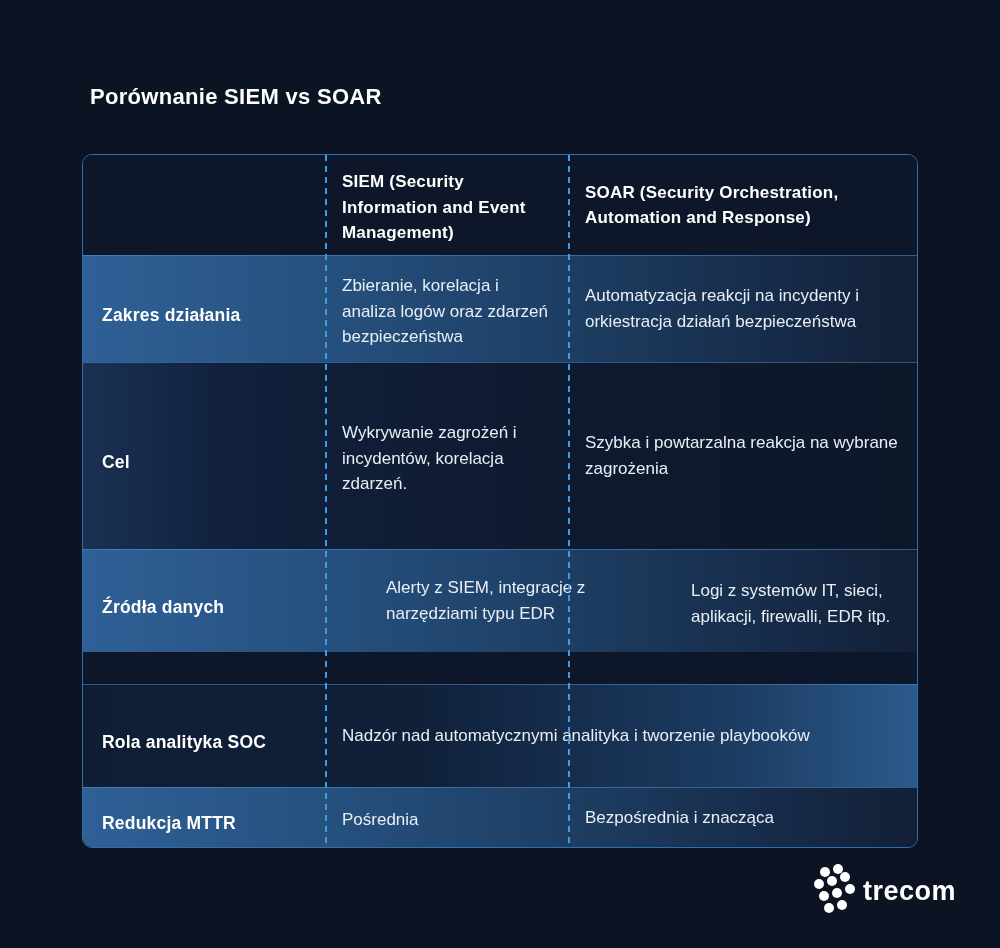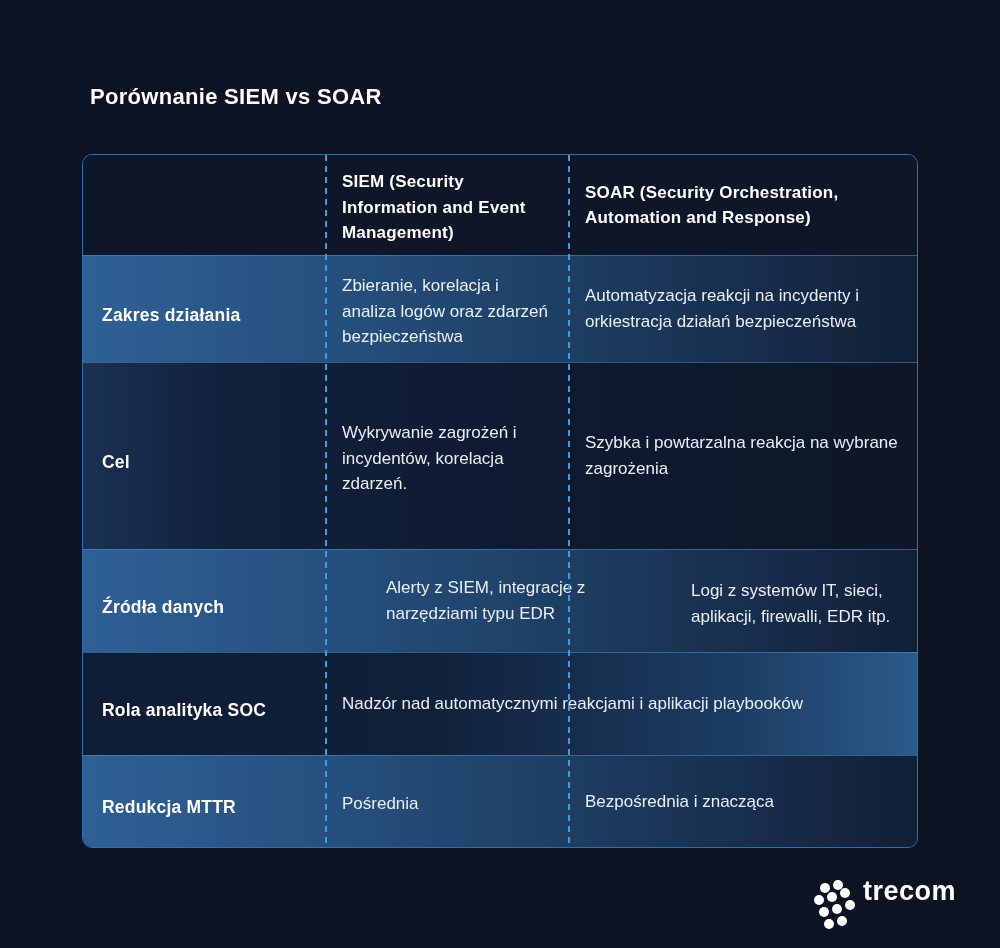--- a/index.html
+++ b/index.html
@@ -47,38 +47,39 @@
   .r4{height:103px;}
   .r5{flex:1;text-align:right;}
   .row-blue{
     background:linear-gradient(90deg,var(--row-blue-start) 0%,#275382 25%,#1e4066 55%,#162a47 85%,var(--row-blue-end) 100%);
   }
   .row-dark{
     background:linear-gradient(90deg,var(--row-dark-start) 0%,#11203b 18%,#0e1a30 55%,var(--row-dark-end) 100%);
   }
   .row-dark-right{
     background:linear-gradient(90deg,#0f1d35 0%,#102039 40%,#1c3c62 78%,var(--row4-end) 100%);
+    margin-top:32px;
   }
   .cell{display:flex;align-items:center;}
   .c1{width:242px;padding:22px 16px 10px 19px;}
   .c2{width:243px;padding:10px 12px 5px 17px;}
   .c3{flex:1;padding:10px 10px 10px 17px;}
   .label{font-size:17.5px;font-weight:700;color:var(--text-bold);letter-spacing:.2px;}
   .th{font-size:17px;font-weight:700;color:var(--text-bold);line-height:1.5;letter-spacing:.2px;}
   .body{font-size:17px;font-weight:400;line-height:1.52;color:var(--text);}
   .vline{
     position:absolute;top:0;bottom:0;width:2px;
     background:repeating-linear-gradient(to bottom,var(--accent-dashed) 0px,var(--accent-dashed) 6px,transparent 6px,transparent 11px);
     pointer-events:none;
   }
   .vline-1{left:242px;}
   .vline-2{left:485px;}
   .logo{
-    position:absolute;right:44px;bottom:12px;
-    display:flex;align-items:flex-start;gap:0;
+    position:absolute;right:44px;bottom:28px;
+    display:flex;align-items:center;gap:0;
   }
   .logo-text{
     font-size:27px;font-weight:700;color:var(--text-bold);
     letter-spacing:.5px;line-height:1;
   }
 </style>
 </head>
 <body>
 
 <h1 class="title">Porównanie SIEM vs SOAR</h1>
@@ -104,21 +105,21 @@
   </div>
 
   <div class="row r3 row-blue">
     <div class="cell c1 label">Źródła danych</div>
     <div class="cell c3 body">Alerty z SIEM, integracje z narzędziami typu EDR</div>
     <div class="cell c2 body">Logi z systemów IT, sieci, aplikacji, firewalli, EDR itp.</div>
   </div>
 
   <div class="row r4 row-dark-right">
     <div class="cell c1 label">Rola analityka SOC</div>
-    <div class="cell c3 body">Nadzór nad automatycznymi reakcjami i aplikacji playbooków</div>
+    <div class="cell c3 body">Nadzór nad automatycznymi analityka i tworzenie playbooków</div>
   </div>
 
   <div class="row r5 row-blue">
     <div class="cell c1 label">Redukcja MTTR</div>
     <div class="cell c2 body">Pośrednia</div>
     <div class="cell c3 body">Bezpośrednia i znacząca</div>
   </div>
 
   <div class="vline vline-1"></div>
   <div class="vline vline-2"></div>

